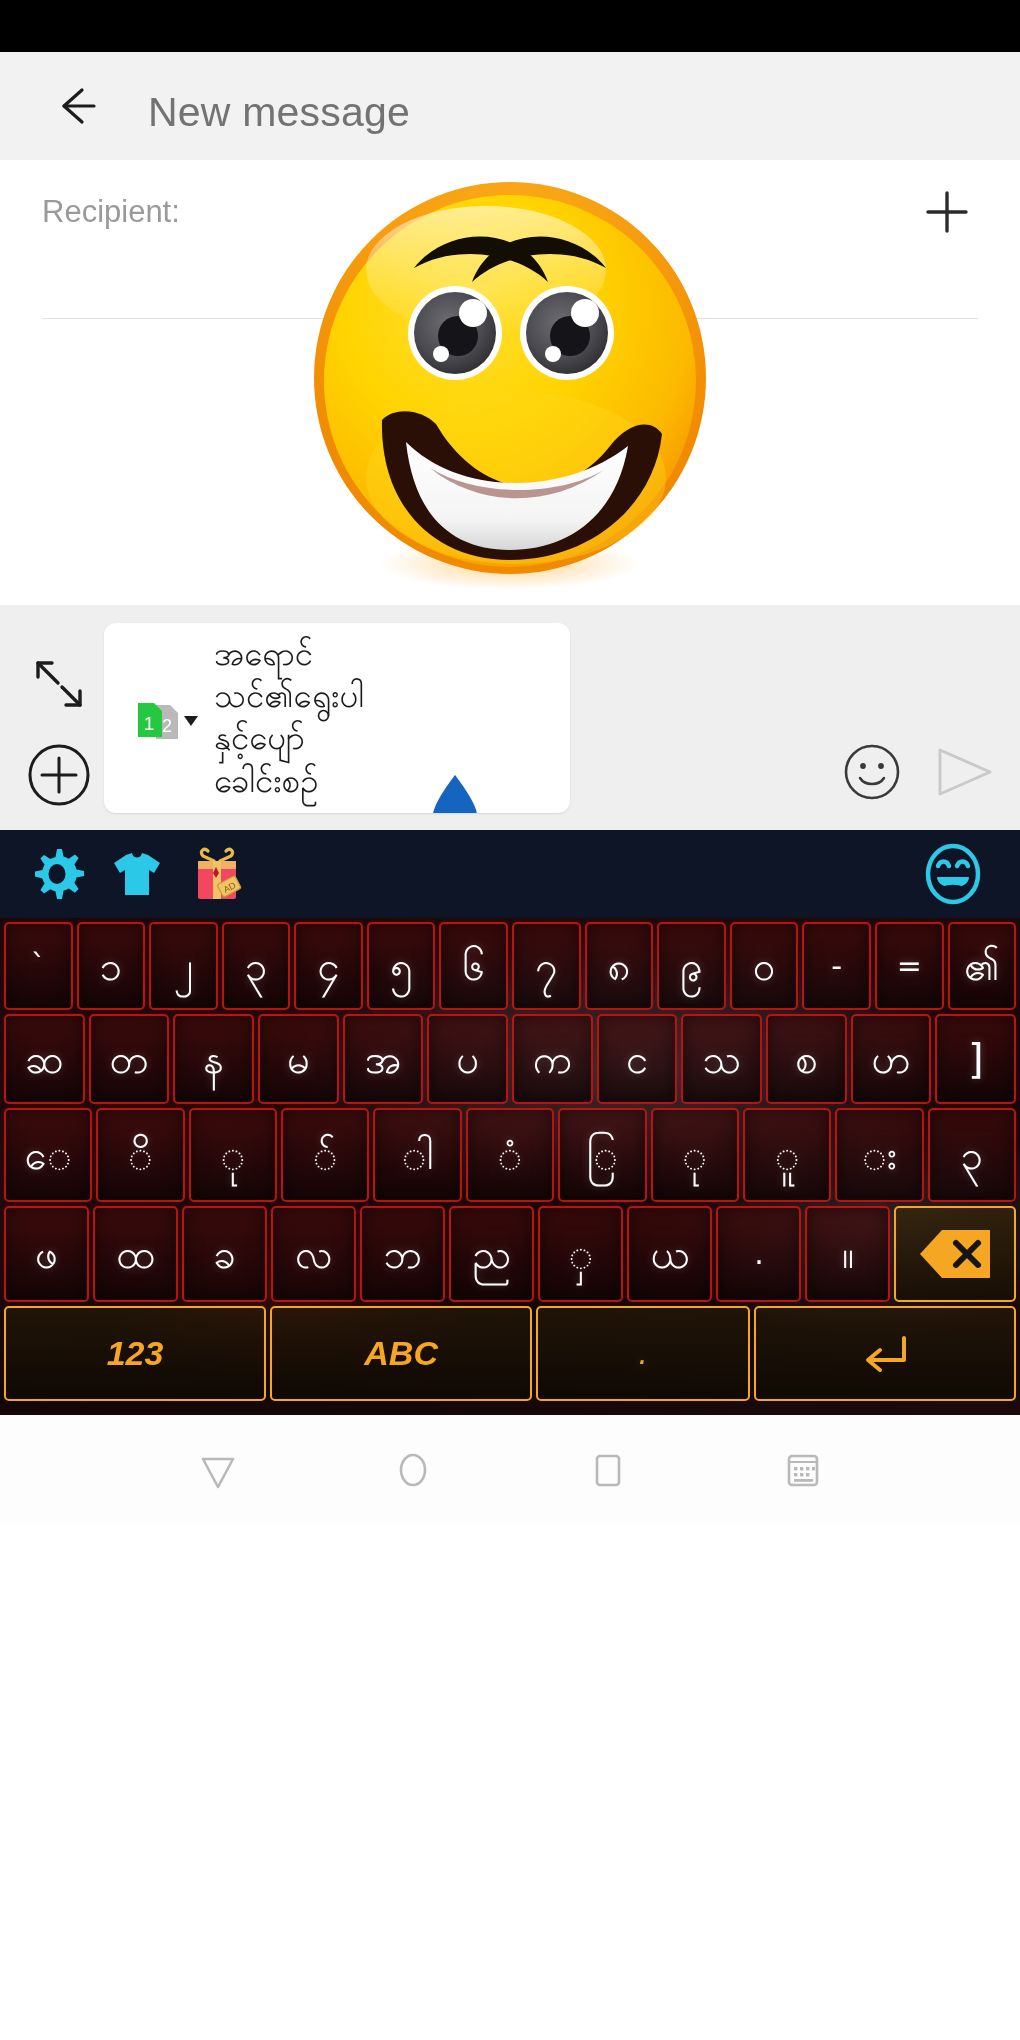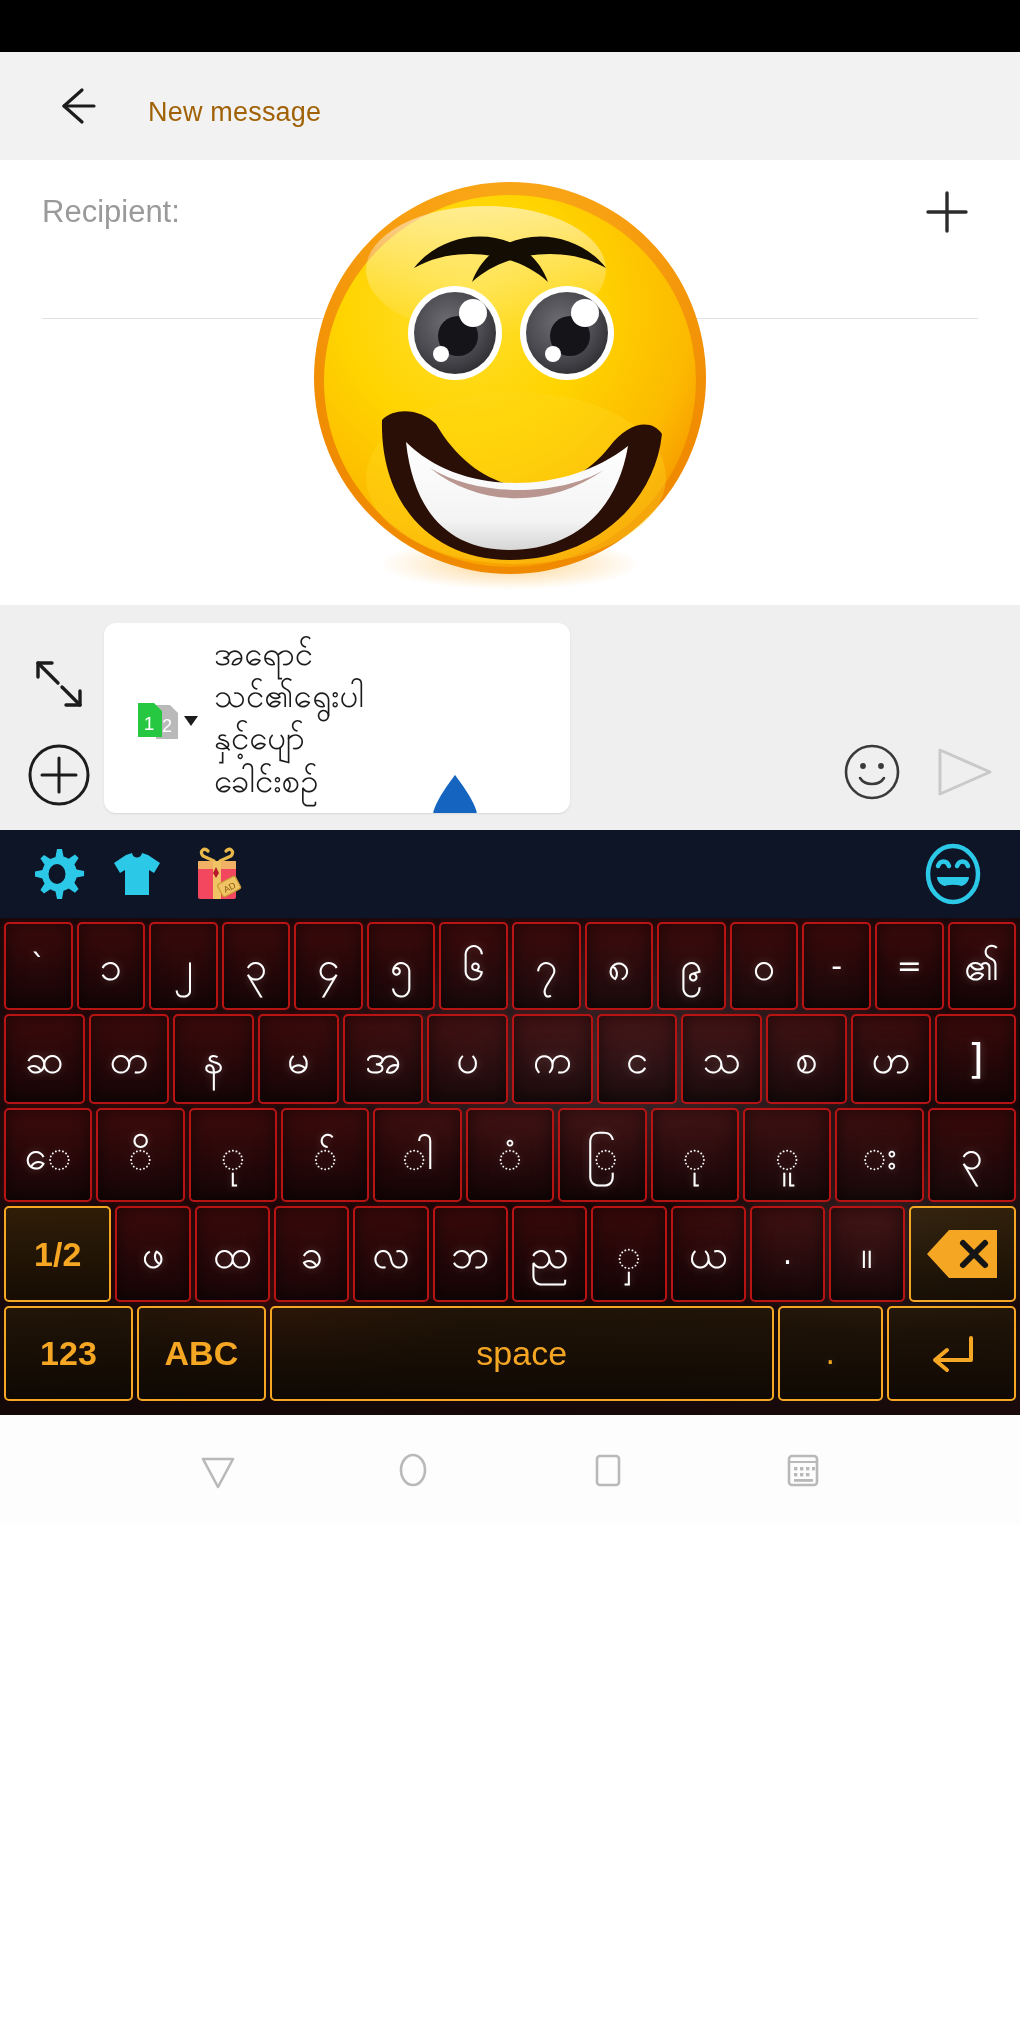--- a/index.html
+++ b/index.html
@@ -8,21 +8,21 @@
 
   .phone { width:1020px; height:2040px; position:relative; background:#fff; }
 
   
   .statusbar { height:52px; background:#000; width:100%; }
 
   
   .appbar { height:108px; background:#f2f2f2; display:flex; align-items:center; padding-left:48px; }
   .backbtn { width:56px; height:56px; position:relative; flex:none; }
   .backbtn svg { width:56px; height:56px; }
-  .apptitle { font-size:27px; color:#a16207; margin-left:44px; letter-spacing:.2px;margin-top:12px; }
+  .apptitle { font-size:41px; color:#737373; margin-left:44px; letter-spacing:.2px;margin-top:12px; }
 
   
   .compose { background:#fff; position:relative; height:445px; }
   .reciprow { display:flex; align-items:center; height:104px; padding:0 42px; position:relative; }
   .reciplabel { font-size:31px; color:#9a9a9a; }
   .plusbtn { position:absolute; right:44px; top:50%; transform:translateY(-50%); width:58px; height:58px; }
   .plusbtn svg { width:58px; height:58px; }
   .recipline { position:absolute; left:42px; right:42px; top:158px; height:1px; background:#e2e2e2; }
 
   
@@ -73,21 +73,21 @@
              box-shadow:inset 0 0 18px rgba(0,0,0,.55), 0 0 6px rgba(200,20,20,.18); }
   .key-orange { border:2px solid #f5a623; border-radius:5px;
              background:linear-gradient(180deg, rgba(60,42,5,.60), rgba(22,14,2,.80)); color:#f5a623; }
   .key-dark { border:2px solid #f5a623; border-radius:5px;
              background:linear-gradient(180deg, rgba(42,30,6,.55), rgba(14,9,2,.85)); color:#f5a623; }
 
   .krow1 { height:94px; padding:4px 2px 2px 2px; }
   .krow2 { height:94px; padding:2px; }
   .krow3 { height:98px; padding:2px; }
   .krow4 { height:100px; padding:2px; }
-  .krow5 { height:101px; padding:2px 2px 4px 2px; }
+  .krow5 { height:101px; padding:2px 2px 4px 2px;font-style:italic; }
 
   .key span.glyph { font-size:40px; line-height:1; text-shadow:0 0 8px rgba(255,255,255,.25); }
   .key span.small { font-size:30px; }
   .key span.lbl { font-size:34px; font-family:"Liberation Sans", sans-serif; font-weight:700; }
   .key span.spacelbl { font-size:34px; font-family:"Liberation Sans", sans-serif; }
 
   .delkey svg { width:74px; height:52px; }
   .enterkey svg { width:54px; height:44px; }
 
   
@@ -398,23 +398,20 @@
           <span class="glyph">ူ</span>
         </div>
         <div class="key key-red" style="flex: 1 0 0px; margin: 0px 2px;">
           <span class="glyph">း</span>
         </div>
         <div class="key key-red" style="flex: 1 0 0px; margin: 0px 2px;">
           <span class="glyph">၃</span>
         </div>
       </div>
     <div class="krow krow4">
-        <div class="key key-orange" style="flex: 1.45 0 0px; margin: 0px 2px;">
-          <span class="lbl">1/2</span>
-        </div>
         <div class="key key-red" style="flex: 1 0 0px; margin: 0px 2px;">
           <span class="glyph">ဖ</span>
         </div>
         <div class="key key-red" style="flex: 1 0 0px; margin: 0px 2px;">
           <span class="glyph">ထ</span>
         </div>
         <div class="key key-red" style="flex: 1 0 0px; margin: 0px 2px;">
           <span class="glyph">ခ</span>
         </div>
         <div class="key key-red" style="flex: 1 0 0px; margin: 0px 2px;">
@@ -445,23 +442,20 @@
             <line x1="60" y1="15" x2="38" y2="37" stroke="#151515" stroke-width="6" stroke-linecap="round"></line>
           </svg>
         </div>
       </div>
     <div class="krow krow5">
         <div class="key key-dark" style="flex: 1.6 0 0px; margin: 0px 2px;">
           <span class="lbl">123</span>
         </div>
         <div class="key key-dark" style="flex: 1.6 0 0px; margin: 0px 2px; justify-content: center;">
           <span class="lbl">ABC</span>
-        </div>
-        <div class="key key-dark" style="flex: 6.4 0 0px; margin: 0px 2px;">
-          <span class="spacelbl">space</span>
         </div>
         <div class="key key-dark" style="flex: 1.3 0 0px; margin: 0px 2px;">
           <span class="glyph small">.</span>
         </div>
         <div class="key key-dark enterkey" style="flex: 1.6 0 0px; margin: 0px 2px;">
           <svg viewBox="0 0 54 44">
             <polyline points="46,6 46,28 12,28" fill="none" stroke="#f5a623" stroke-width="4" stroke-linecap="round" stroke-linejoin="round"></polyline>
             <polyline points="22,18 10,28 22,38" fill="none" stroke="#f5a623" stroke-width="4" stroke-linecap="round" stroke-linejoin="round"></polyline>
           </svg>
         </div>

